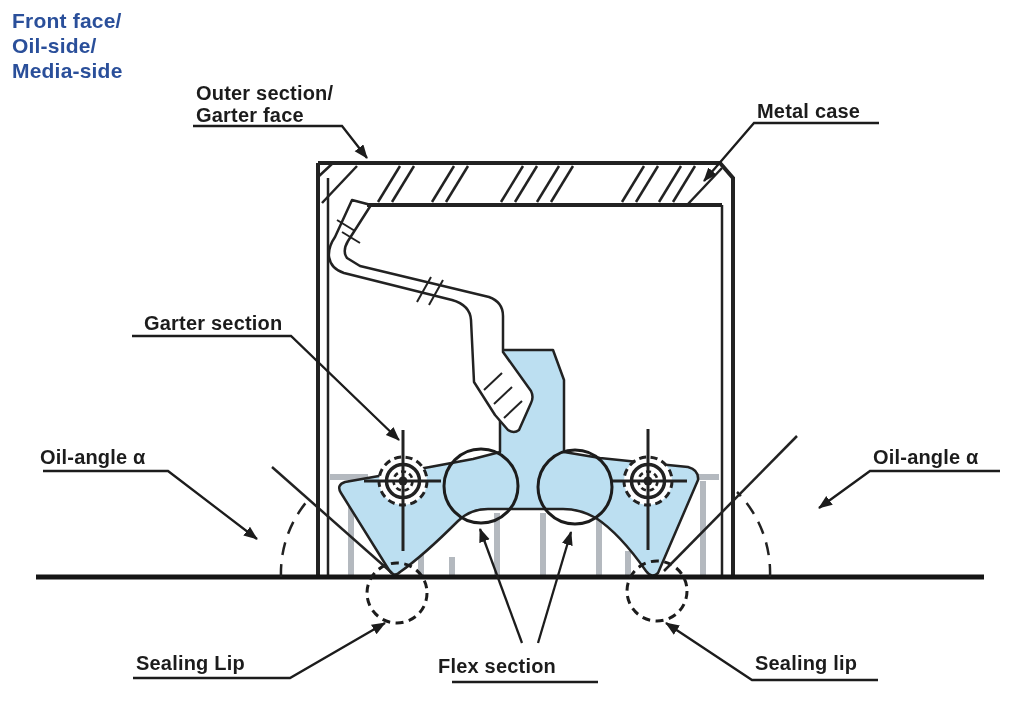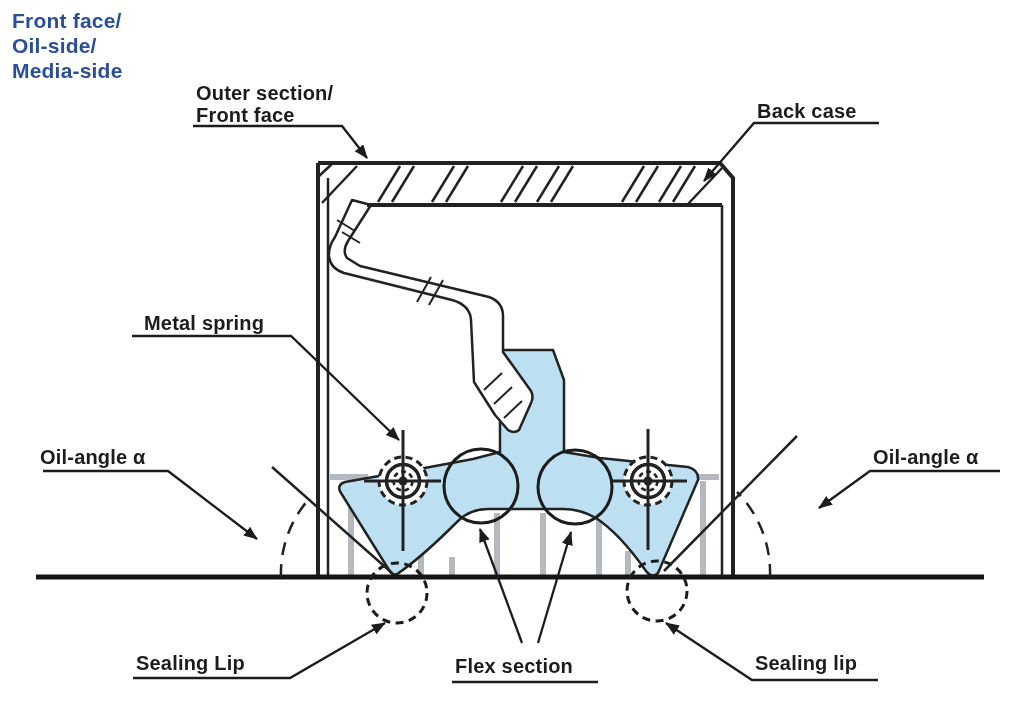--- a/index.html
+++ b/index.html
@@ -148,30 +148,30 @@
 
   <div class="lbl blue" style="left:12px;top:8px">
     <div>Front face/</div>
     <div>Oil-side/</div>
     <div>Media-side</div>
   </div>
 
 
   <div class="lbl" style="left:196px;top:82px">
     <div>Outer section/</div>
-    <div>Front face</div>
+    <div>Garter face</div>
   </div>
 
-  <div class="lbl" style="left:757px;top:100px">Back case</div>
+  <div class="lbl" style="left:757px;top:100px">Metal case</div>
 
-  <div class="lbl" style="left:144px;top:312px">Metal spring</div>
+  <div class="lbl" style="left:144px;top:312px">Garter section</div>
 
   <div class="lbl" style="left:40px;top:446px">Oil-angle α</div>
 
   <div class="lbl" style="left:873px;top:446px">Oil-angle α</div>
 
   <div class="lbl" style="left:136px;top:652px">Sealing Lip</div>
 
-  <div class="lbl" style="left:455px;top:655px">Flex section</div>
+  <div class="lbl" style="left:438px;top:655px">Flex section</div>
 
   <div class="lbl" style="left:755px;top:652px">Sealing lip</div>
 
 </div>
 
 </body></html>

